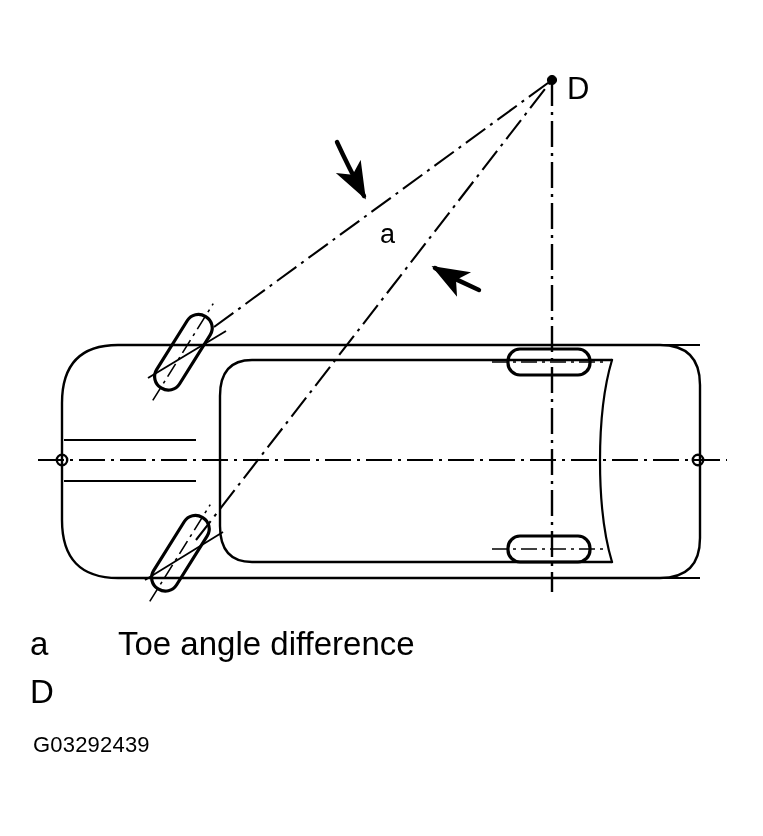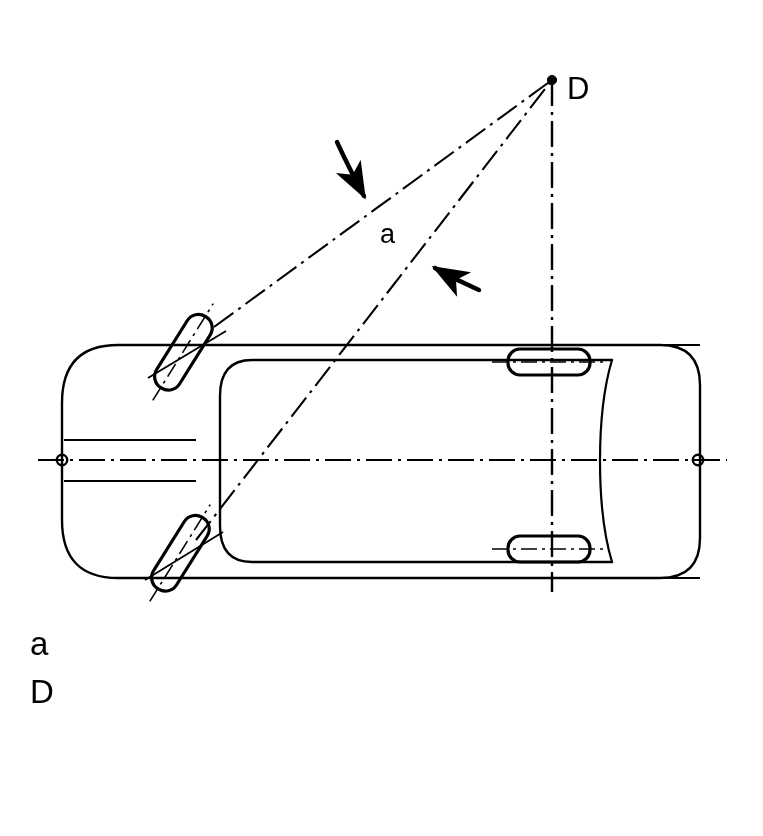--- a/index.html
+++ b/index.html
@@ -160,22 +160,24 @@
     <text class="svg-label" x="567" y="99" font-size="31">D</text>
 
     <text class="svg-label" x="380" y="243" font-size="27">a</text>
 
   </svg>
 
   <div class="legend-block">
 
     <div class="legend-row">
       <div class="legend-key">a</div>
+      <div class="legend-text">Toe angle difference</div>
     </div>
 
     <div class="legend-row">
       <div class="legend-key">D</div>
     </div>
 
   </div>
 
+  <div class="fig-code">G03292439</div>
 
 </div>
 
 </body></html>

